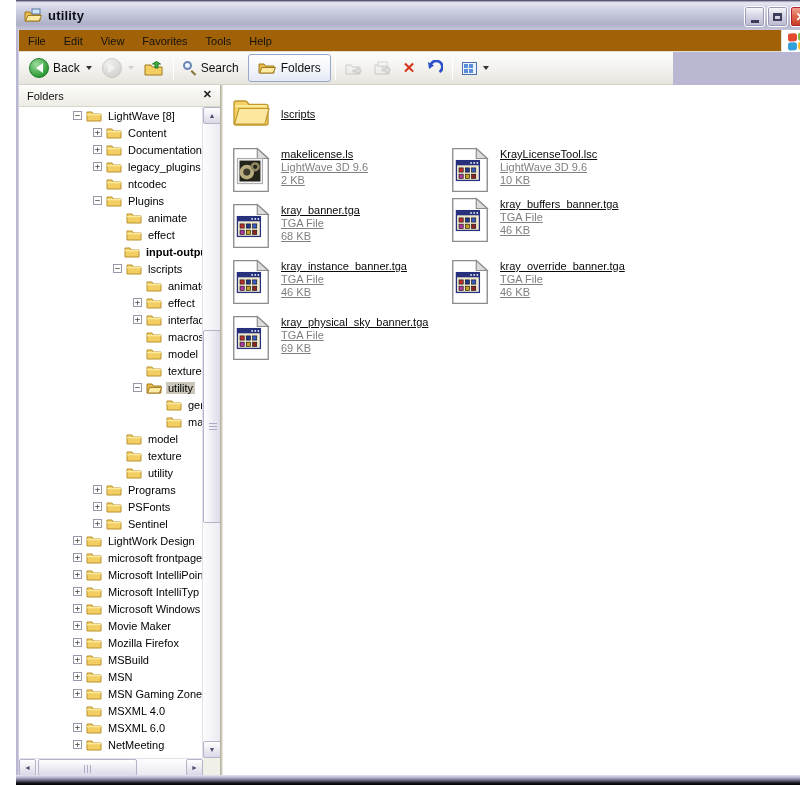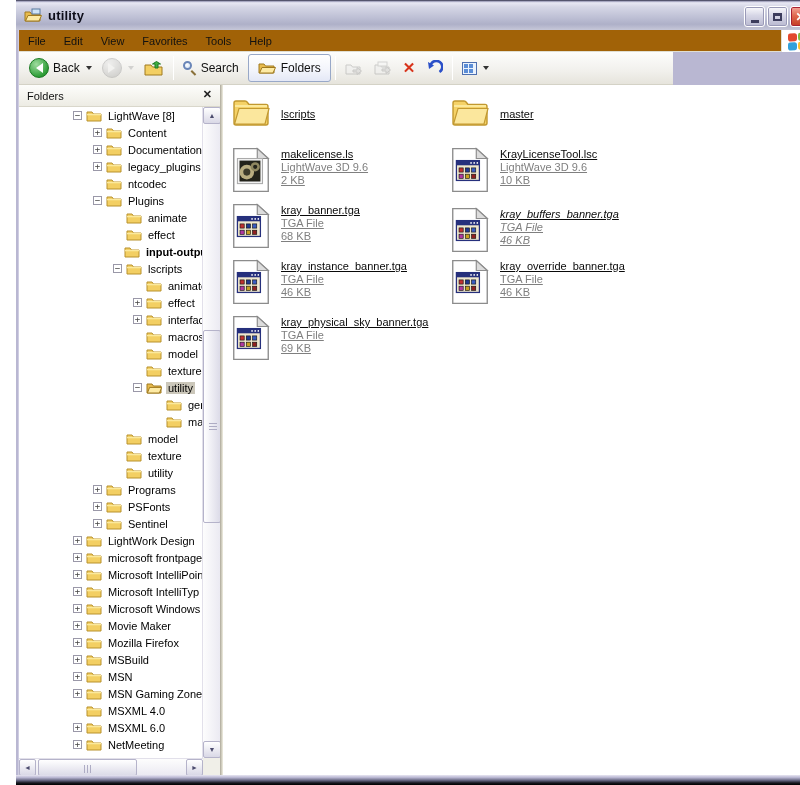--- a/index.html
+++ b/index.html
@@ -554,30 +554,20 @@
       <div class="tile folder-tile" style="left: 9px; top: 9px;">
         <span class="ticon"><svg width="38" height="34" viewBox="0 0 38 34">
     <path d="M2 8 Q2 6 4 6 L13 6 Q14.5 6 15.5 7.5 L17 9.5 L34 9.5 Q36 9.5 36 11.5 L36 28 Q36 30 34 30 L4 30 Q2 30 2 28 Z" fill="#f5d267" stroke="#c1982f" stroke-width="1.4"></path>
     <path d="M3 11 L35 11" stroke="#fbe99c" stroke-width="2"></path>
     <path d="M2.5 29 L7 13.5 L37 13.5 L33 29 Z" fill="#fce9a0" stroke="#c1982f" stroke-width="1.2" opacity="0.95"></path>
           </svg></span>
         <span class="ttext">
           <div class="fname">lscripts</div>
         </span>
       </div>
-      <div class="tile folder-tile" style="left: 228px; top: 9px;">
-        <span class="ticon"><svg width="38" height="34" viewBox="0 0 38 34">
-    <path d="M2 8 Q2 6 4 6 L13 6 Q14.5 6 15.5 7.5 L17 9.5 L34 9.5 Q36 9.5 36 11.5 L36 28 Q36 30 34 30 L4 30 Q2 30 2 28 Z" fill="#f5d267" stroke="#c1982f" stroke-width="1.4"></path>
-    <path d="M3 11 L35 11" stroke="#fbe99c" stroke-width="2"></path>
-    <path d="M2.5 29 L7 13.5 L37 13.5 L33 29 Z" fill="#fce9a0" stroke="#c1982f" stroke-width="1.2" opacity="0.95"></path>
-          </svg></span>
-        <span class="ttext">
-          <div class="fname">master</div>
-        </span>
-      </div>
       <div class="tile" style="left: 9px; top: 62px;">
         <span class="ticon"><svg width="38" height="46" viewBox="0 0 36 44">
     <path d="M1.5 1.5 H24 L34.5 11 V42.5 H1.5 Z" fill="#fff" stroke="#8c8c8c" stroke-width="1.3"></path>
     <path d="M24 1.5 V11 H34.5 Z" fill="#dcdcdc" stroke="#8c8c8c" stroke-width="1.1"></path>
     <rect x="5" y="11" width="24" height="24" fill="#f2f2f2" stroke="#aaa" stroke-width="1"></rect>
     <rect x="7" y="13" width="20" height="20" fill="#23231a"></rect>
     <circle cx="14" cy="24" r="7" fill="#b9ad80"></circle>
             <circle cx="14" cy="24" r="3.4" fill="#3c3a2a"></circle>
     <circle cx="22" cy="19" r="4.4" fill="#8f8760"></circle>
             <circle cx="22" cy="19" r="2" fill="#23231a"></circle>
@@ -625,21 +615,21 @@
     <rect x="7.5" y="26" width="4" height="4" fill="#b038a0" stroke="#111" stroke-width="0.6"></rect>
     <rect x="13.5" y="26" width="4" height="4" fill="#c8a020" stroke="#111" stroke-width="0.6"></rect>
     <rect x="19.5" y="26" width="4" height="4" fill="#8f2020" stroke="#111" stroke-width="0.6"></rect>
           </svg></span>
         <span class="ttext">
           <div class="fname">kray_banner.tga</div>
           <div class="fmeta">TGA File</div>
           <div class="fmeta">68 KB</div>
         </span>
       </div>
-      <div class="tile" style="left: 228px; top: 122px; font-style: italic;">
+      <div class="tile" style="left: 228px; top: 112px;">
         <span class="ticon"><svg width="38" height="46" viewBox="0 0 36 44">
     <path d="M1.5 1.5 H24 L34.5 11 V42.5 H1.5 Z" fill="#fff" stroke="#8c8c8c" stroke-width="1.3"></path>
     <path d="M24 1.5 V11 H34.5 Z" fill="#dcdcdc" stroke="#8c8c8c" stroke-width="1.1"></path>
     <rect x="5" y="13" width="22" height="19" fill="#efe7ce" stroke="#26307c" stroke-width="1.2"></rect>
     <rect x="5" y="13" width="22" height="4.5" fill="#26307c"></rect>
     <circle cx="19" cy="15.2" r="0.8" fill="#fff"></circle>
             <circle cx="22" cy="15.2" r="0.8" fill="#fff"></circle>
             <circle cx="25" cy="15.2" r="0.8" fill="#fff"></circle>
     <rect x="7.5" y="20" width="4" height="4" fill="#c03030" stroke="#111" stroke-width="0.6"></rect>
     <rect x="13.5" y="20" width="4" height="4" fill="#20388f" stroke="#111" stroke-width="0.6"></rect>

